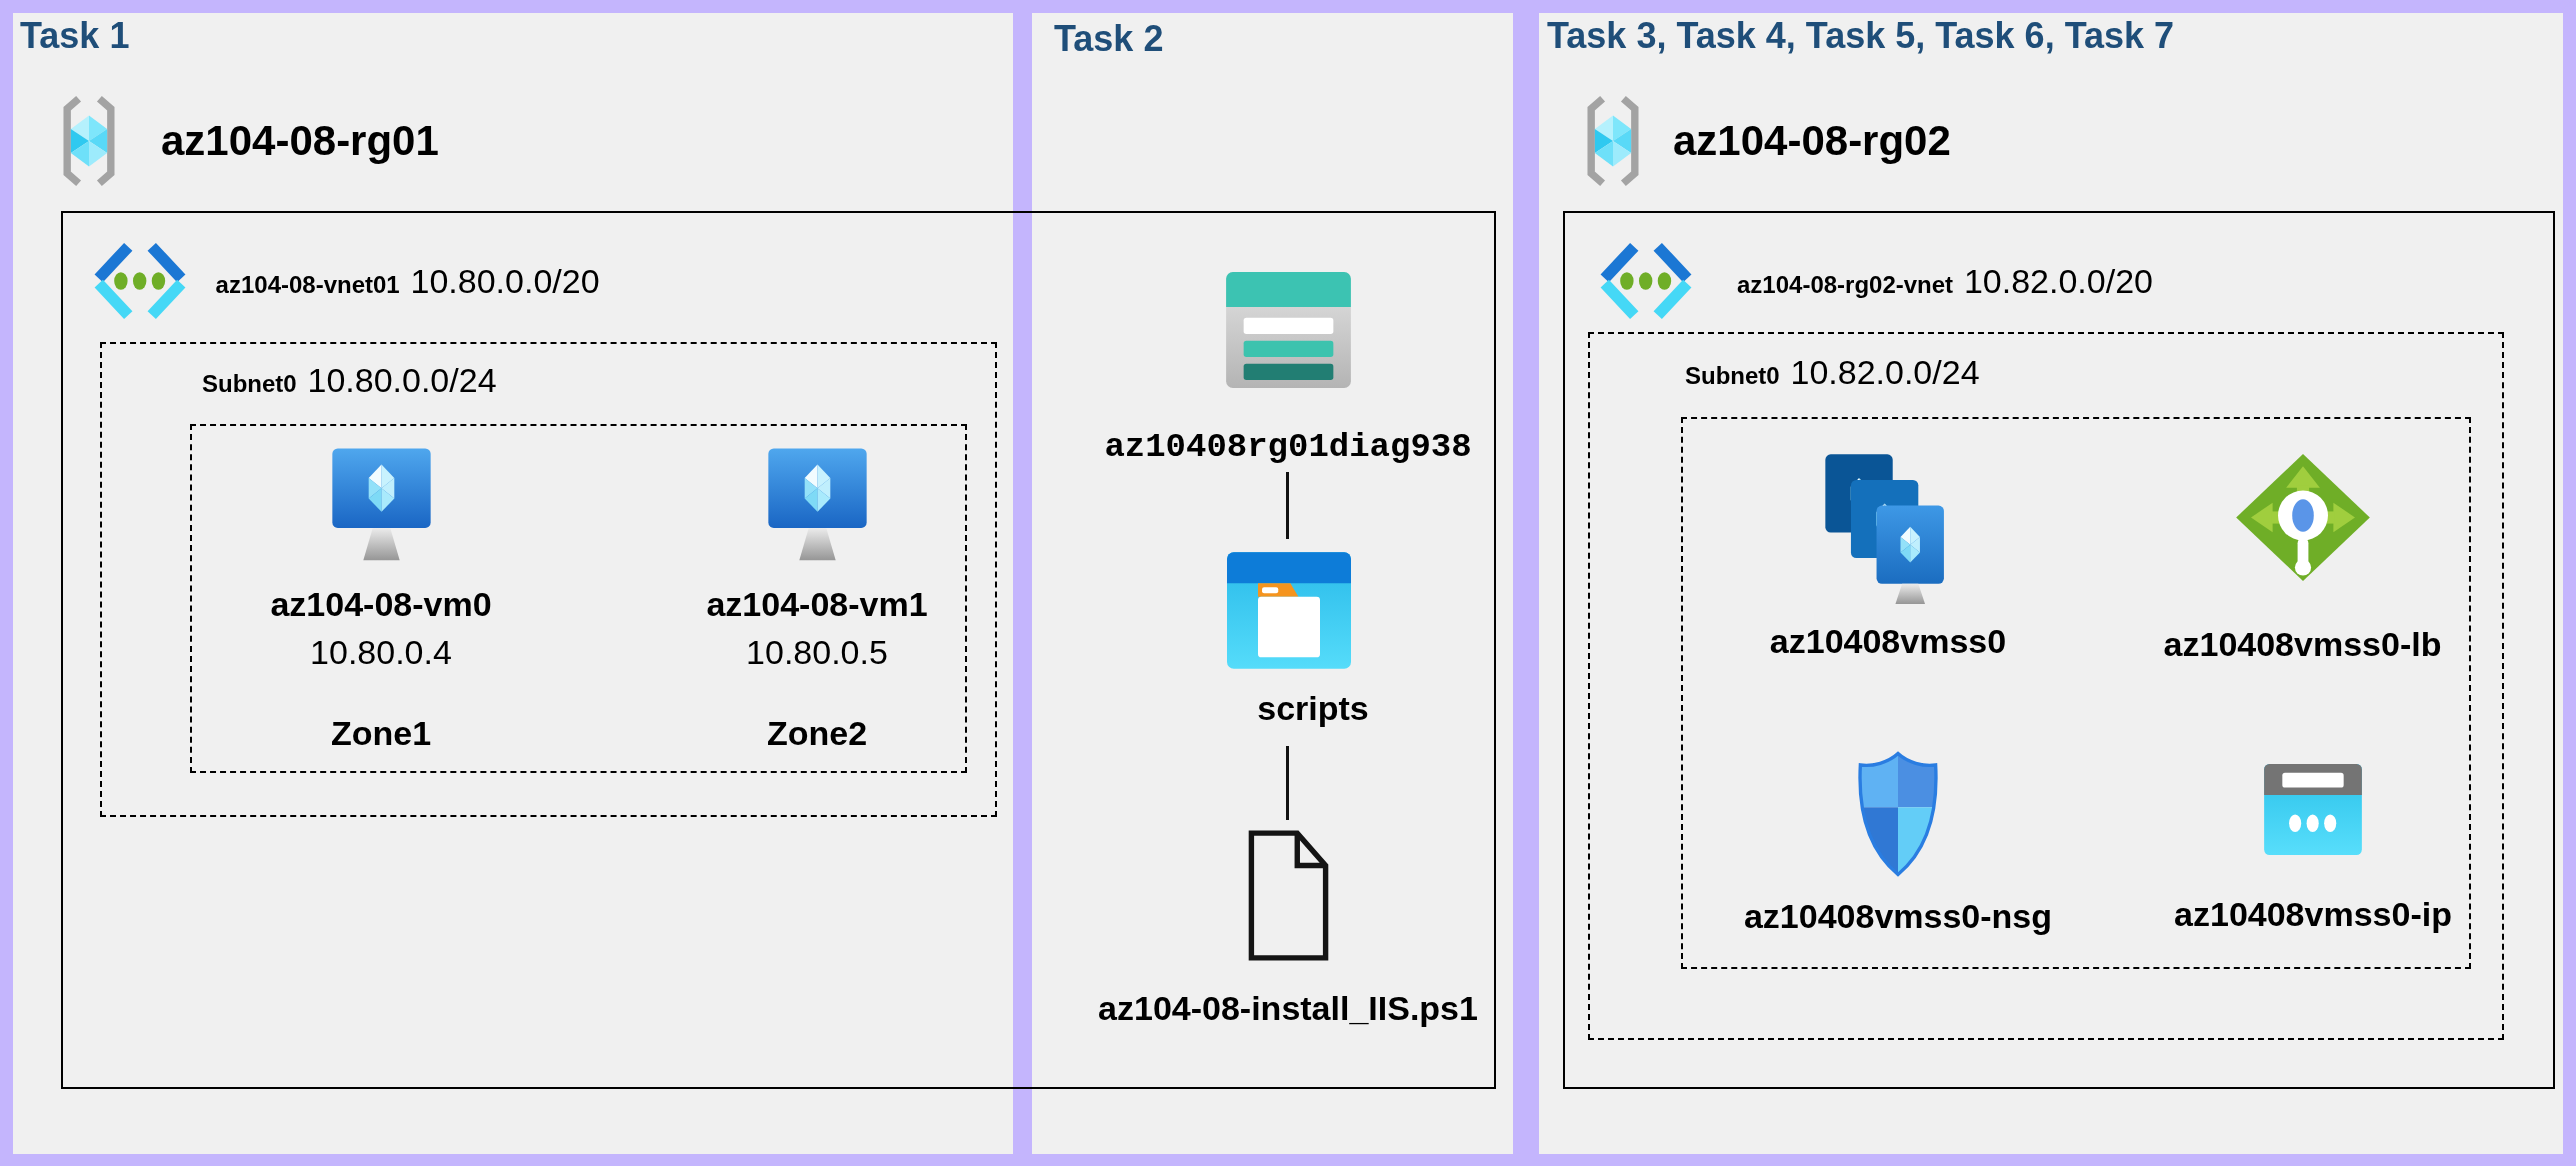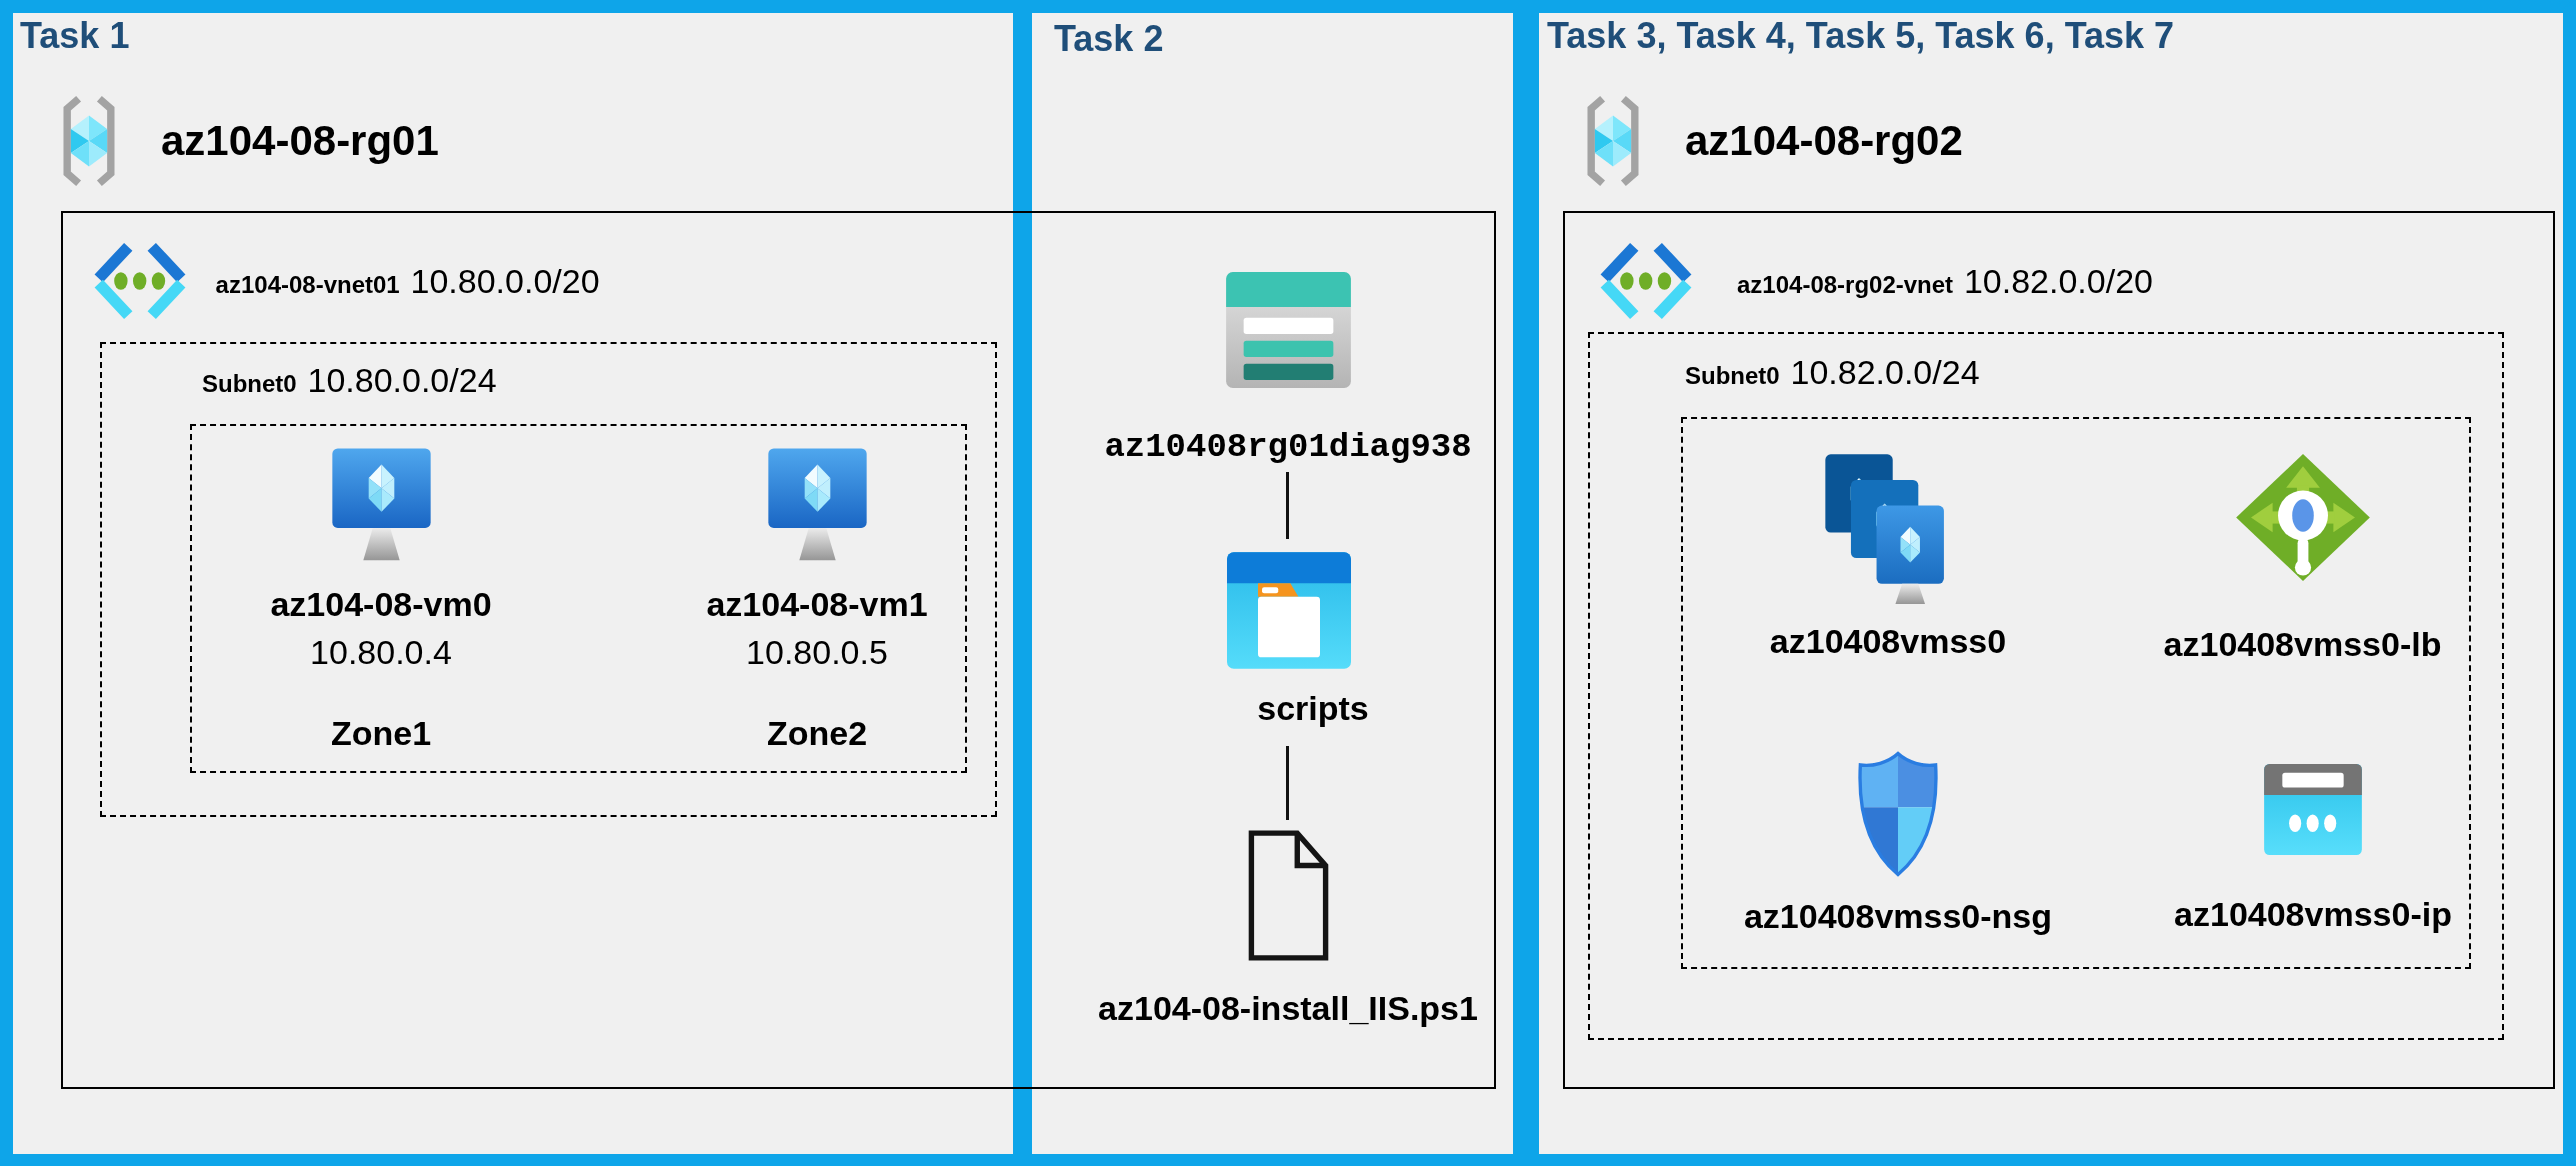--- a/index.html
+++ b/index.html
@@ -1,17 +1,17 @@
 <!DOCTYPE html>
 <html style="font-size:10.8px"><head>
 <meta charset="utf-8">
 <style>
   * { margin:0; padding:0; box-sizing:border-box; }
   body { background:#ffffff; font-family:"Liberation Sans","DejaVu Sans",sans-serif; }
-  #canvas { position:relative; width:2576px; height:1166px; background:#0ea5e9; overflow:hidden; }
+  #canvas { position:relative; width:2576px; height:1166px; background:#c4b5fd; overflow:hidden; }
 
   .panel { position:absolute; top:13px; height:1141px; background:#f0f0f0; }
   #panel1 { left:13px;   width:1000px; }
   #panel2 { left:1032px; width:481px;  }
   #panel3 { left:1539px; width:1024px; }
 
   .task-title { position:absolute; font-size:36px; font-weight:700; color:#1f4e79; white-space:nowrap; z-index:3; }
   #task1-title { left:20px;   top:15px; }
   #task2-title { left:1054px; top:17.5px; }
   #task3-title { left:1547px; top:15px; }
@@ -20,21 +20,21 @@
   .box-dashed { position:absolute; border:2.7px dashed #000; z-index:2; }
   #box-vnet1   { left:61px;   top:211px; width:1435px; height:878px; }
   #box-vnet2   { left:1563px; top:211px; width:992px; height:878px; }
   #box-subnet1 { left:100px;  top:342px; width:897px; height:475px; }
   #box-zones1  { left:190px;  top:424px; width:777px; height:349px; }
   #box-subnet2 { left:1588px; top:332px; width:916px; height:708px; }
   #box-inner2  { left:1681px; top:417px; width:790px; height:552px; }
 
   .hdr { position:absolute; display:flex; align-items:center; z-index:4; }
   #rg1-header   { left:57px;   top:94px; gap:40px; }
-  #rg2-header   { left:1581px; top:94px; gap:40px; }
+  #rg2-header   { left:1581px; top:94px; gap:28px; }
   #vnet1-header { left:88px;  top:241px; gap:23.6px; }
   #vnet2-header { left:1594px; top:241px; gap:39px; }
 
   .name-lbl { font-size:42px; font-weight:700; color:#000; white-space:nowrap; }
   .pair { display:flex; gap:10.8px; align-items:baseline; white-space:nowrap; }
   .pair .bold { font-size:24px; font-weight:700; color:#000; }
   .pair .reg  { font-size:34px; font-weight:400; color:#000; }
 
   .subnet-lbl { position:absolute; z-index:4; }
   #subnet1-label { left:202px;  top:361px; }

